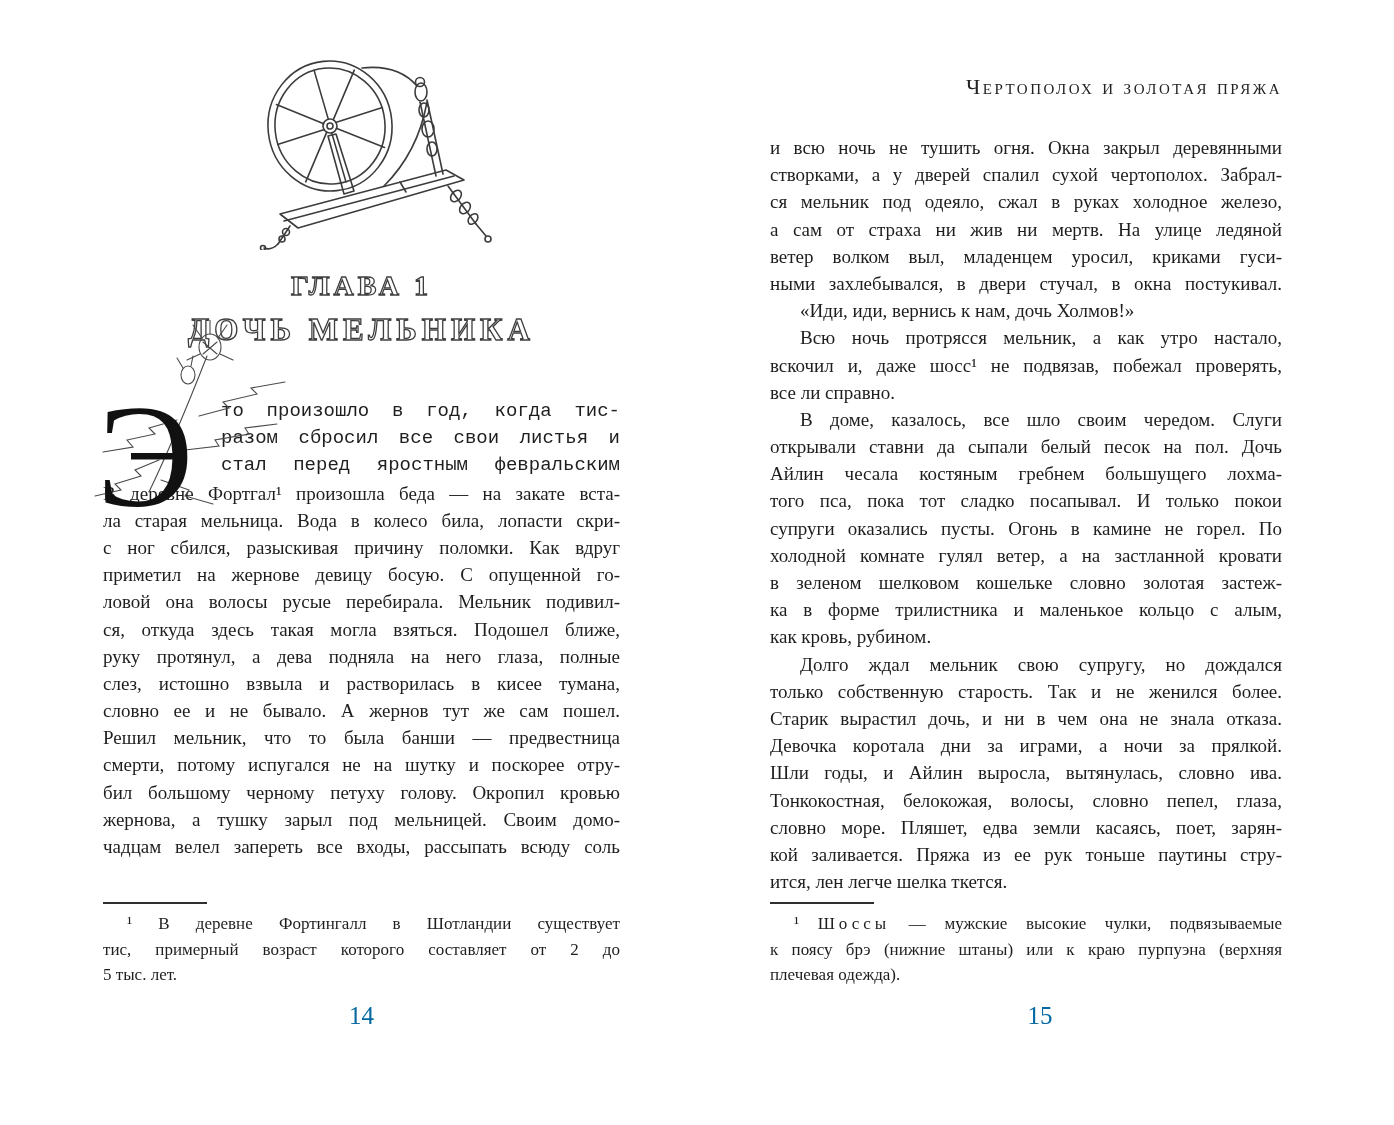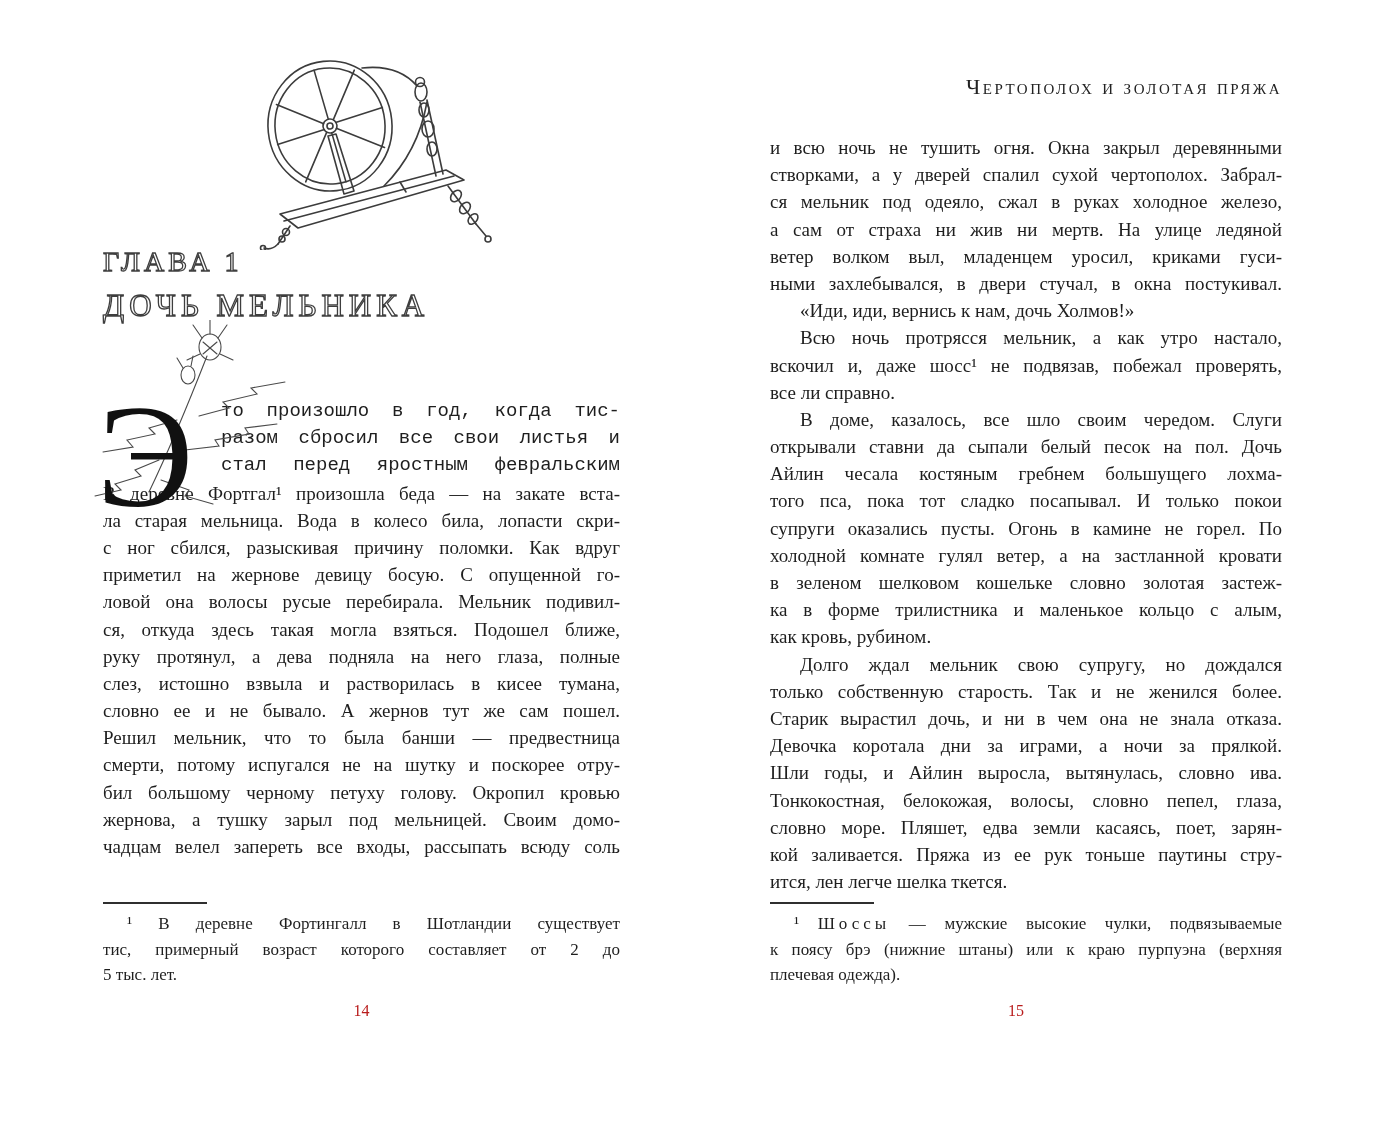--- a/index.html
+++ b/index.html
@@ -16,38 +16,38 @@
   .line.just{text-align:justify;text-align-last:justify;}
   .line.ind{text-indent:30px;}
   .line.dc{margin-left:118px;font-family:Liberation Mono, monospace;}
   .sp{letter-spacing:4px;}
 
   
   .dropcap{position:absolute;left:-6px;top:-14px;font-size:146px;line-height:1;
            color:#111;font-weight:400;z-index:2;}
 
   
-  .chapter-label,.chapter-title{text-align:left;color:#4a4a4a;font-weight:400;}
+  .chapter-label,.chapter-title{text-align:center;color:#4a4a4a;font-weight:700;margin-top:24px;}
   .chapter-label{top:246px;font-size:28px;letter-spacing:4px;}
   .chapter-title{top:288px;font-size:31px;letter-spacing:5px;}
   @supports (-webkit-text-stroke: 1px black){
     .chapter-label,.chapter-title{color:#fff;-webkit-text-stroke:1.3px #3e3e3e;}
   }
 
   
   .running-header{top:74px;text-align:right;font-variant-caps:small-caps;
                   font-size:22px;letter-spacing:2.5px;color:#222;}
 
   
   .footnote{font-size:17px;line-height:25.5px;}
   .footnote .line{height:25.5px;}
   .footnote .line.ind{text-indent:24px;}
   .fn-rule{width:104px;border-top:2px solid #2f2f2f;margin-bottom:7px;}
 
-  .page-number{text-align:center;font-size:16px;top:1002px;color:#b91c1c;}
+  .page-number{text-align:center;font-size:25px;top:1002px;color:#0369a1;}
 
   svg{display:block;}
   .lineart{stroke:#3c3c3c;fill:none;stroke-width:1.6;stroke-linecap:round;stroke-linejoin:round;}
   .lineart-thin{stroke:#4a4a4a;fill:none;stroke-width:1.1;stroke-linecap:round;}
 </style>
 </head>
 <body>
 
 <div class="abs" style="left:0;top:0;width:697px;height:1125px;">
 
@@ -192,14 +192,14 @@
 
   <div class="abs footnote" style="left:73px;width:512px;top:902px;">
     <div class="fn-rule"></div>
     <div>
         <div class="line just ind"><span>¹ </span><span class="sp">Шоссы</span><span> — мужские высокие чулки, подвязываемые</span></div>
         <div class="line just"><span>к поясу брэ (нижние штаны) или к краю пурпуэна (верхняя</span></div>
         <div class="line"><span>плечевая одежда).</span></div>
       </div>
   </div>
 
-  <div class="abs page-number" style="left:63px;width:512px;">15</div>
+  <div class="abs page-number" style="left:87px;width:512px;">15</div>
 </div>
 
 </body></html>

